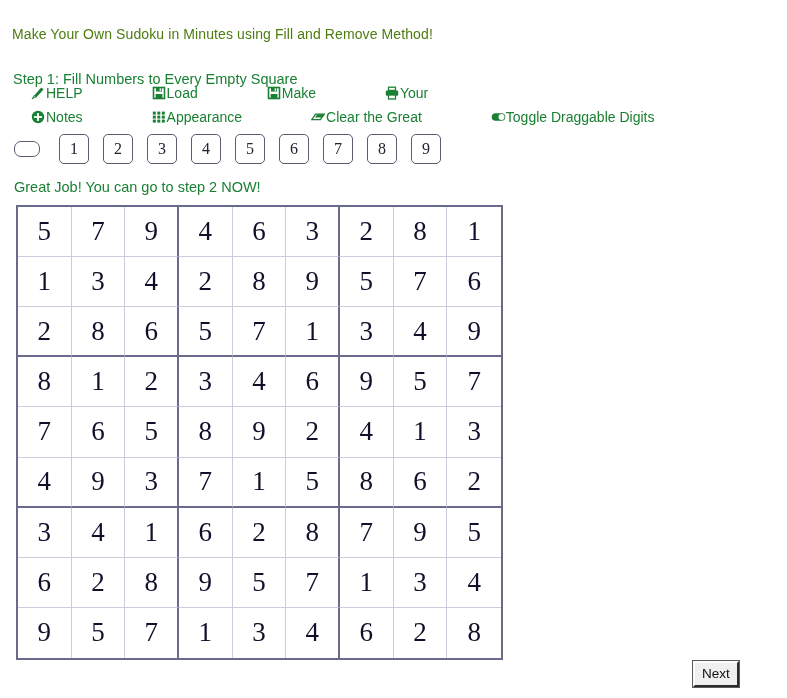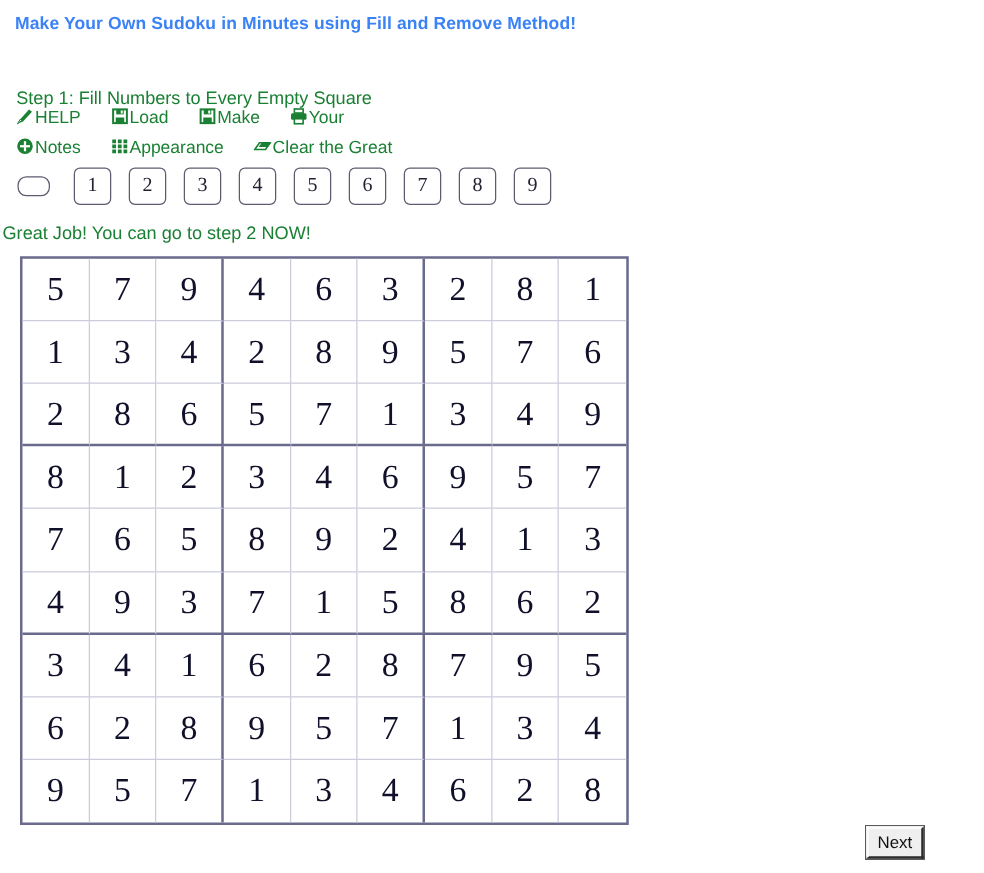--- a/index.html
+++ b/index.html
@@ -13,45 +13,46 @@
     height: 698px;
     position: relative;
     font-family: "Liberation Sans", sans-serif;
     overflow: hidden;
   }
 
   
   #page-title {
     position: absolute;
     left: 12px;
-    top: 10px;
+    top: 26px;
     font-size: 14px;
-    font-weight: bold;
-    color: #3b82f6;
+    font-weight: normal;
+    color: #4d7c0f;
     letter-spacing: 0.1px;
     white-space: nowrap;
   }
 
   
   #step-heading {
     position: absolute;
     left: 13px;
     top: 71px;
     font-size: 14.5px;
     color: #1a8033;
     white-space: nowrap;
   }
 
   
   .toolbar {
     position: absolute;
-    left: 13px;
+    left: 31px;
     display: flex;
     align-items: center;
     white-space: nowrap;
+    gap: 45px;
   }
   #toolbar-row-1 { top: 86px; }
   #toolbar-row-2 { top: 110px; }
 
   .tool-item {
     display: inline-flex;
     align-items: center;
     color: #1a8033;
     font-size: 14px;
     cursor: pointer;
@@ -99,21 +100,21 @@
   .digit-btn.blank-btn {
     width: 26px;
     height: 16px;
     border-radius: 7px;
     margin-right: 19px;
   }
 
   
   #status-message {
     position: absolute;
-    left: 2px;
+    left: 14px;
     top: 179px;
     font-size: 14.5px;
     color: #1a8033;
     white-space: nowrap;
   }
 
   
   #sudoku-grid {
     position: absolute;
     left: 16px;
@@ -246,20 +247,29 @@
       <span class="tool-label">Appearance</span>
     </div>
     <div class="tool-item">
       <span class="ticon">
         <svg width="14" height="14" viewBox="0 0 14 14">
           <path d="M0.8 9.6 L4.6 4.2 L13.2 4.2 L9.4 9.6 Z" fill="#ffffff" stroke="#1a8033" stroke-width="1.3"></path>
           <path d="M6.4 4.2 L13.2 4.2 L10.8 7.6 L3.9 7.6 Z" fill="#1a8033"></path>
         </svg>
       </span>
       <span class="tool-label">Clear the Great</span>
+    </div>
+    <div class="tool-item">
+      <span class="ticon">
+        <svg width="15" height="14" viewBox="0 0 15 14">
+          <rect x="0.7" y="3.2" width="13.6" height="7.6" rx="3.8" fill="#1a8033"></rect>
+          <circle cx="10.5" cy="7" r="3" fill="#ffffff"></circle>
+        </svg>
+      </span>
+      <span class="tool-label">Toggle Draggable Digits</span>
     </div>
   </div>
 
 <div id="digit-bar">
     <button class="digit-btn blank-btn"></button>
     <button class="digit-btn">1</button>
     <button class="digit-btn">2</button>
     <button class="digit-btn">3</button>
     <button class="digit-btn">4</button>
     <button class="digit-btn">5</button>

